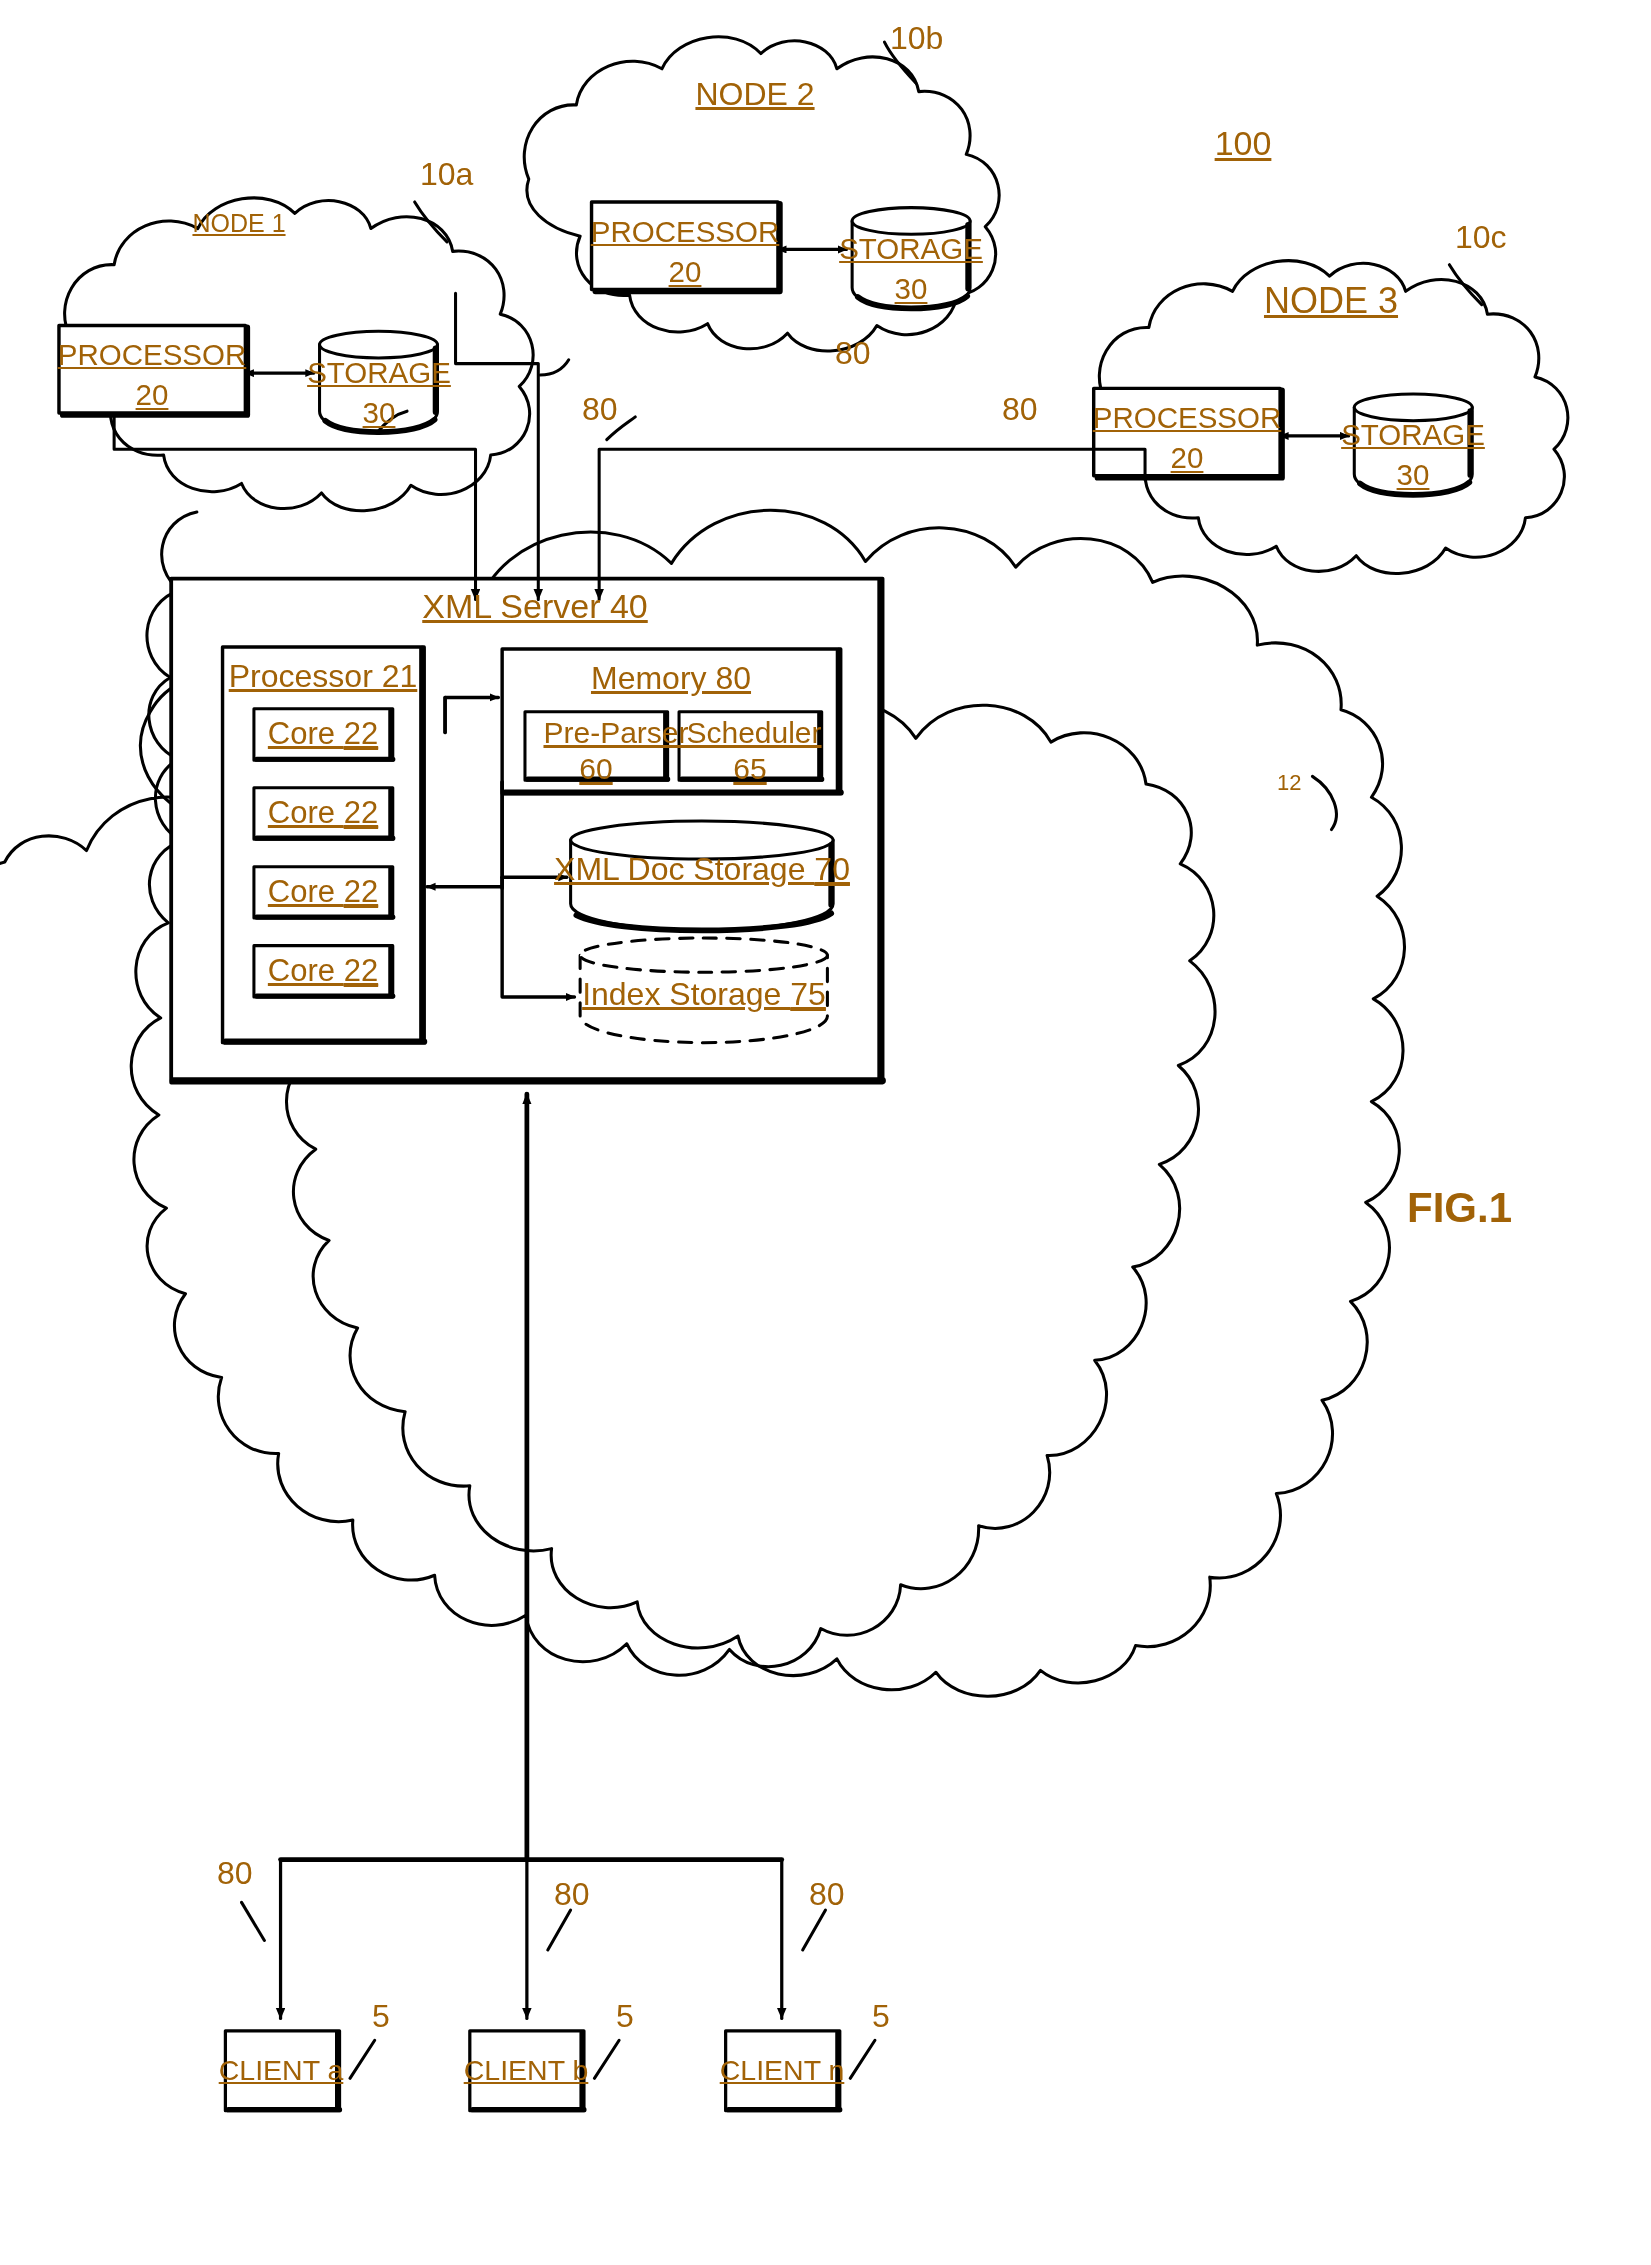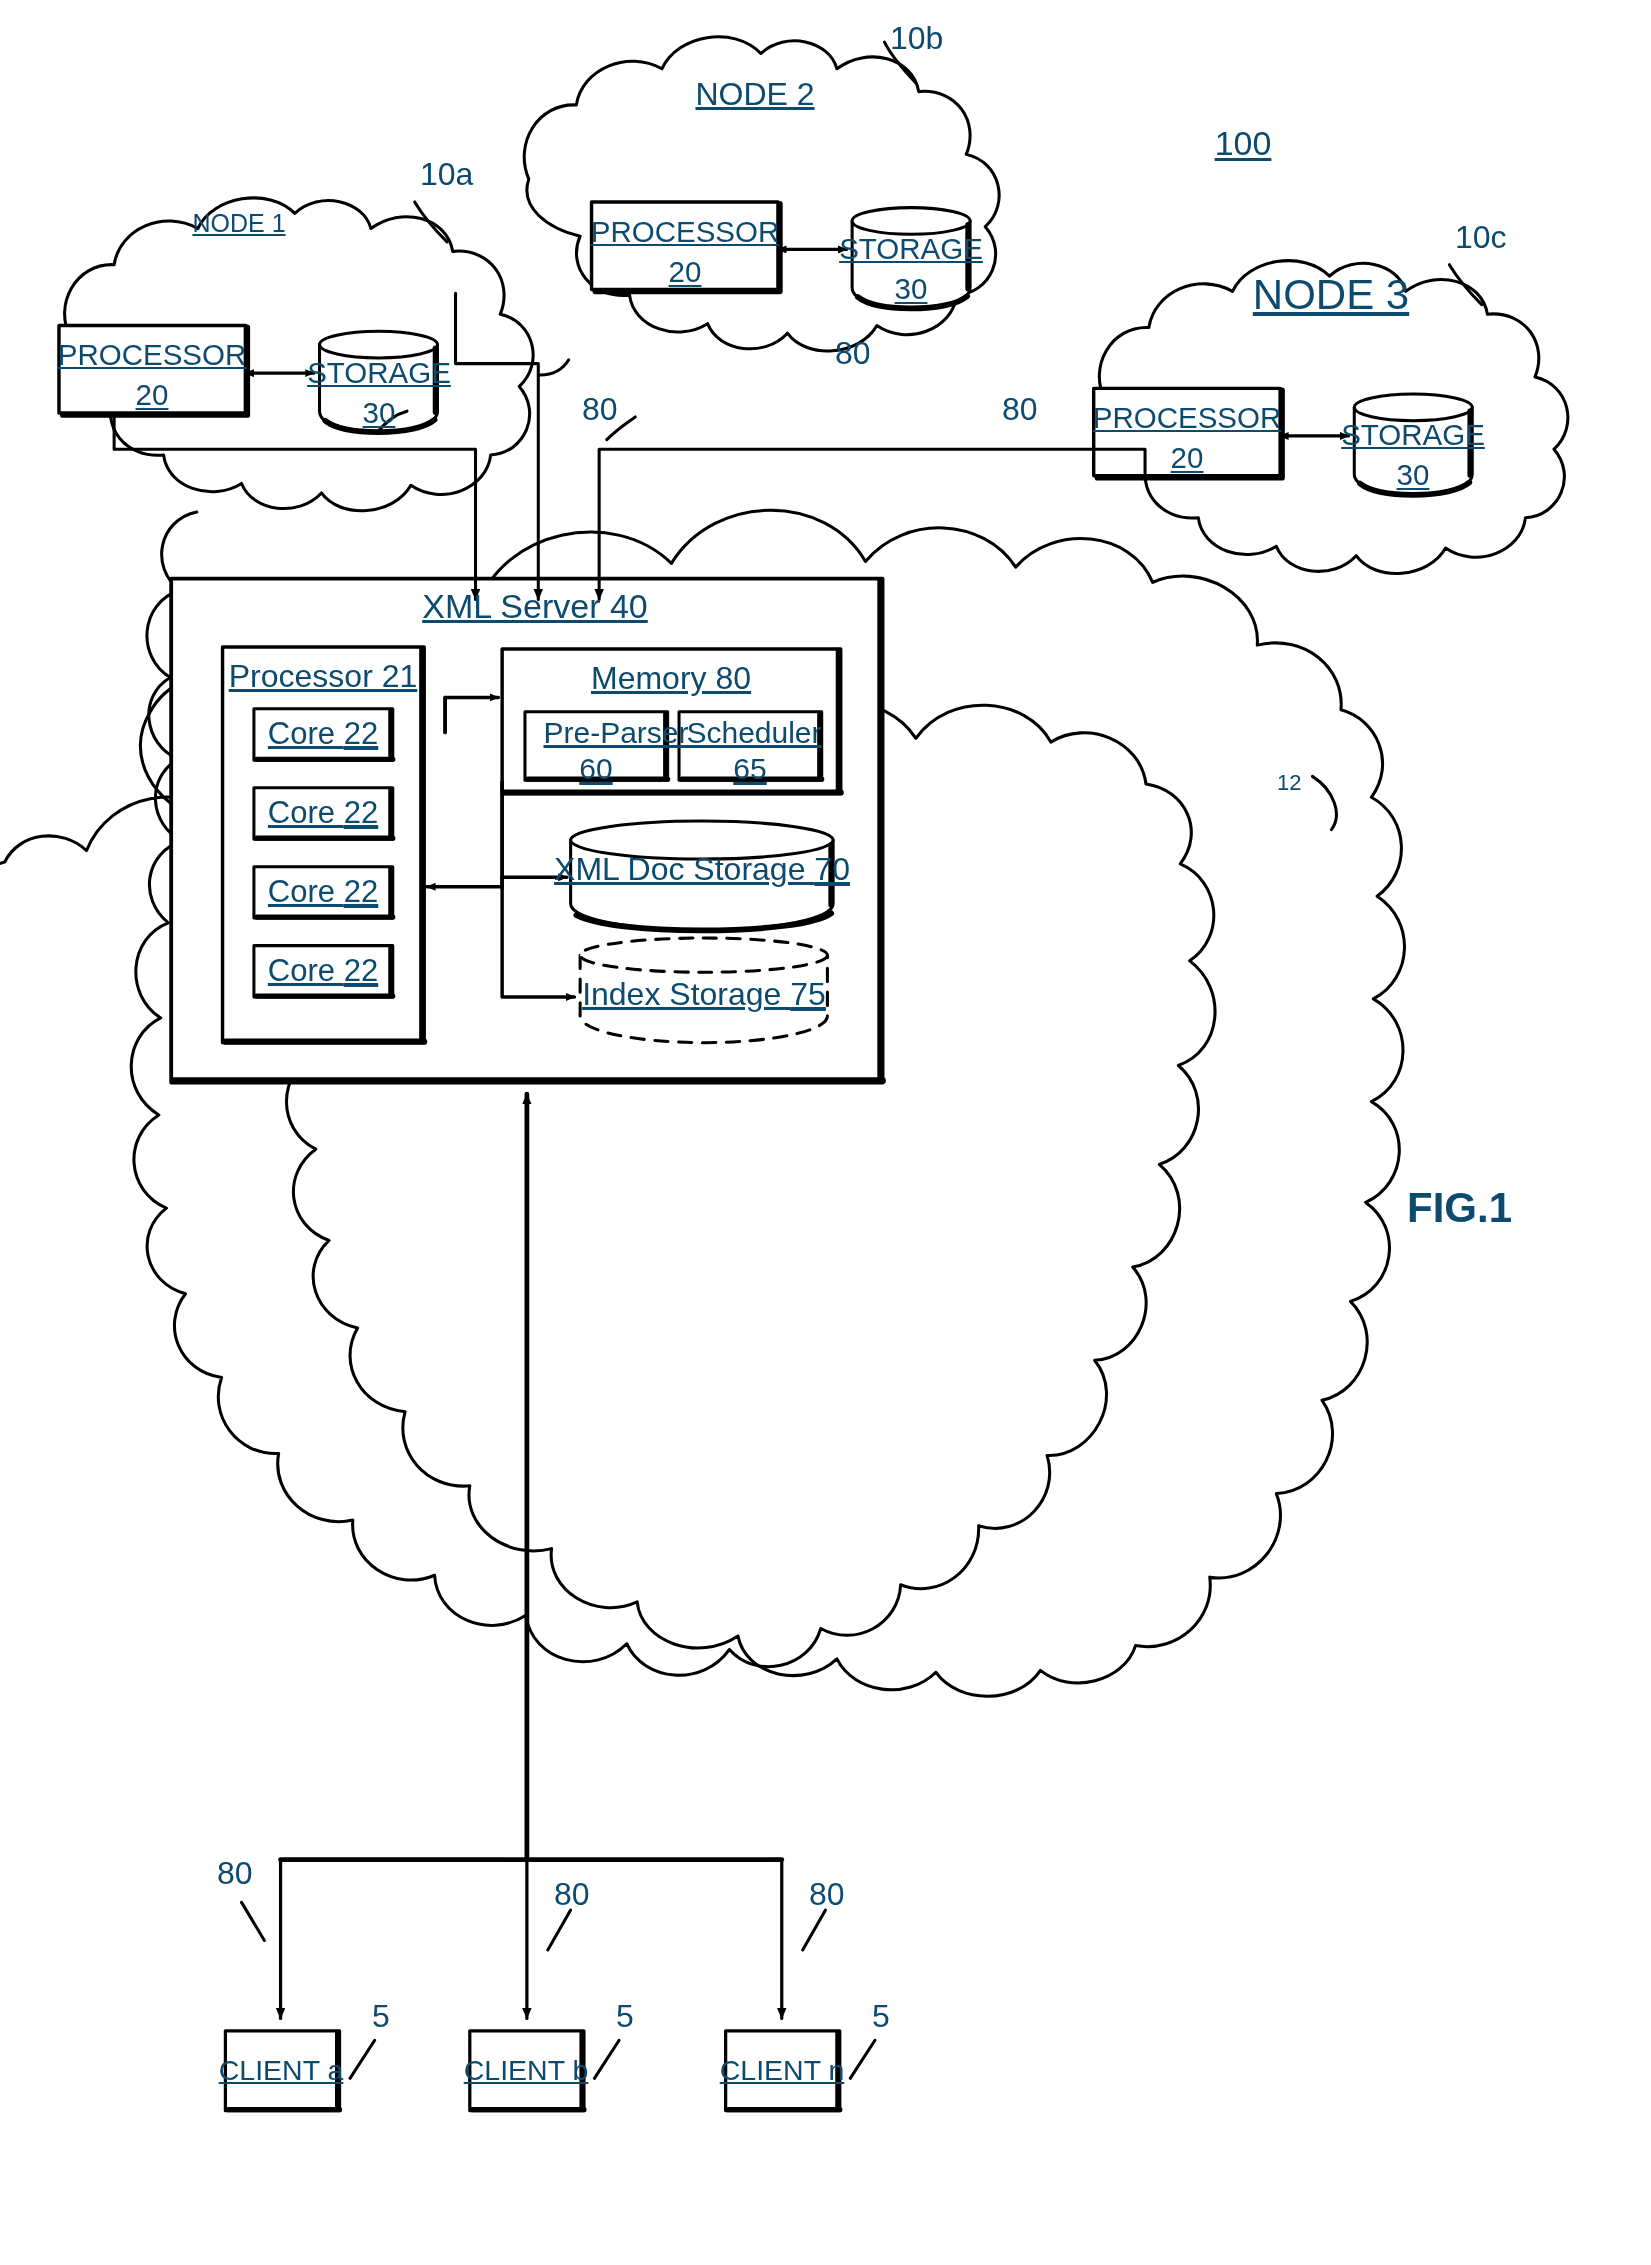--- a/index.html
+++ b/index.html
@@ -23,21 +23,21 @@
   svg.figure-svg {
     position: absolute;
     left: 0; top: 0;
     width: 1651px;
     height: 2266px;
   }
   
   .lbl {
     position: absolute;
     white-space: nowrap;
-    color: #0c4a6e;
+    color: #a16207;
     line-height: 1;
   }
   .lbl.center {
     transform: translateX(-50%);
     text-align: left;
     text-decoration: underline;
   }
   .cond {
     font-family: "Liberation Sans Narrow", "Liberation Sans", sans-serif;
     transform-origin: center;
@@ -391,21 +391,21 @@
   <div class="lbl center cond" style="left:911px; top:234px; font-size:29.5px;">STORAGE</div>
   <div class="lbl center cond u" style="left:911px; top:274px; font-size:29.5px;">30</div>
 
   <div class="lbl center cond" style="left:203px; top:211px; font-size:25px;margin-left:36px;">NODE 1</div>
   <div class="lbl" style="left:420px; top:158px; font-size:32px;">10a</div>
   <div class="lbl center cond" style="left:152px; top:340px; font-size:29.5px;">PROCESSOR</div>
   <div class="lbl center cond u" style="left:152px; top:380px; font-size:29.5px;">20</div>
   <div class="lbl center cond" style="left:379px; top:358px; font-size:29.5px;">STORAGE</div>
   <div class="lbl center cond u" style="left:379px; top:398px; font-size:29.5px;">30</div>
 
-  <div class="lbl center cond" style="left:1331px; top:274px; font-size:42px;">NODE 3</div>
+  <div class="lbl center cond" style="left:1331px; top:283px; font-size:36px;">NODE 3</div>
   <div class="lbl" style="left:1455px; top:221px; font-size:32px;">10c</div>
   <div class="lbl center cond" style="left:1187px; top:403px; font-size:29.5px;">PROCESSOR</div>
   <div class="lbl center cond u" style="left:1187px; top:443px; font-size:29.5px;">20</div>
   <div class="lbl center cond" style="left:1413px; top:420px; font-size:29.5px;">STORAGE</div>
   <div class="lbl center cond u" style="left:1413px; top:460px; font-size:29.5px;">30</div>
 
   <div class="lbl" style="left:582px; top:393px; font-size:32px;">80</div>
   <div class="lbl" style="left:835px; top:337px; font-size:32px;">80</div>
   <div class="lbl" style="left:1002px; top:393px; font-size:32px;">80</div>
 

